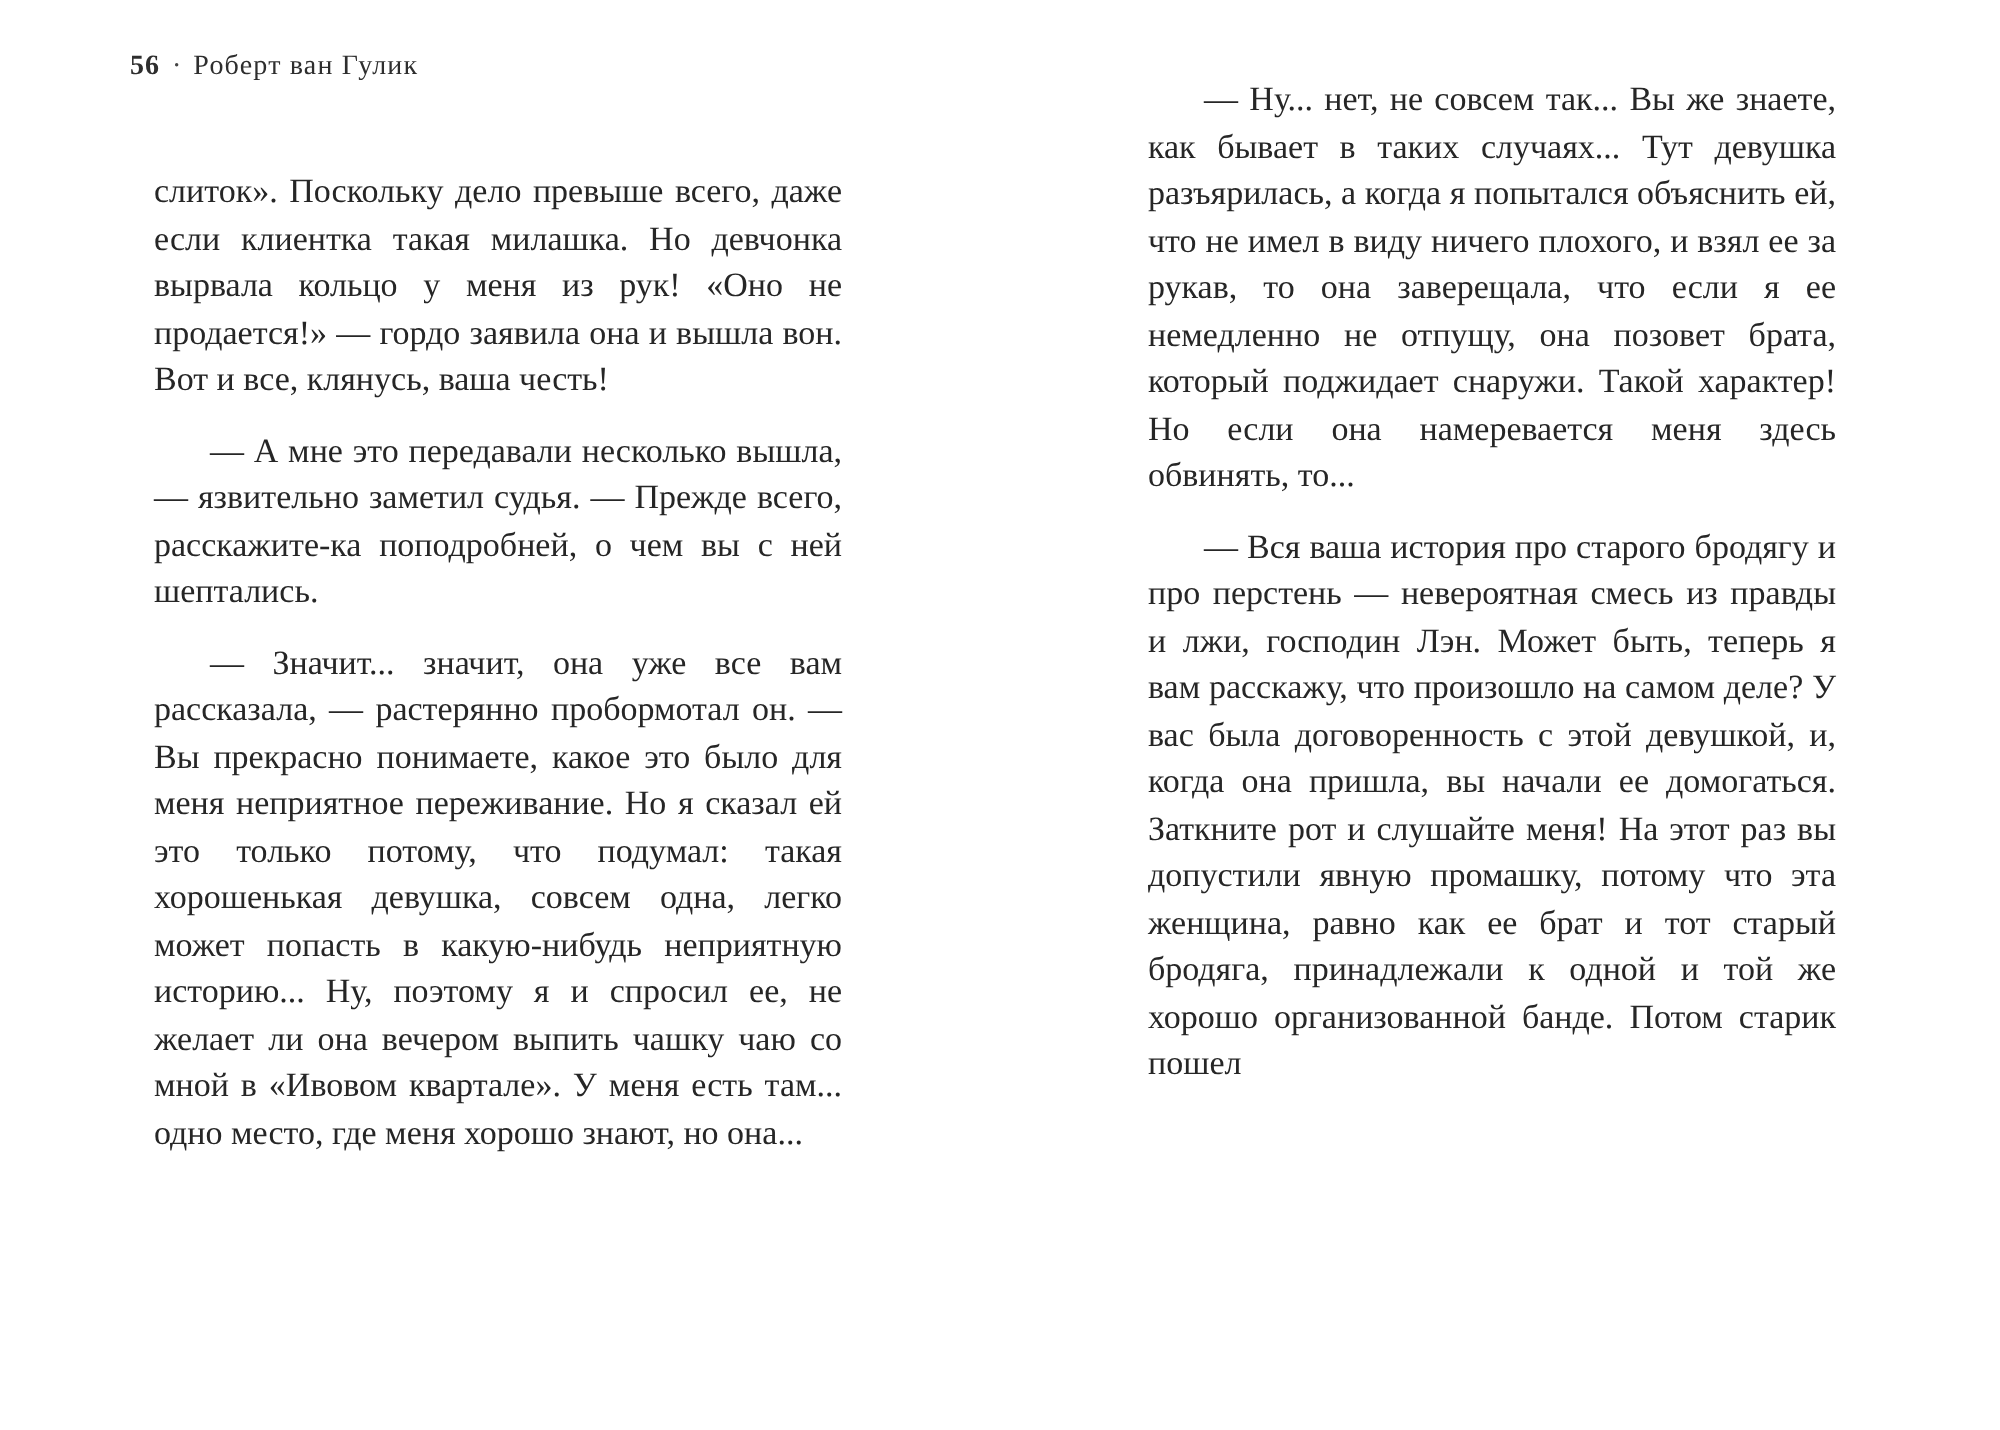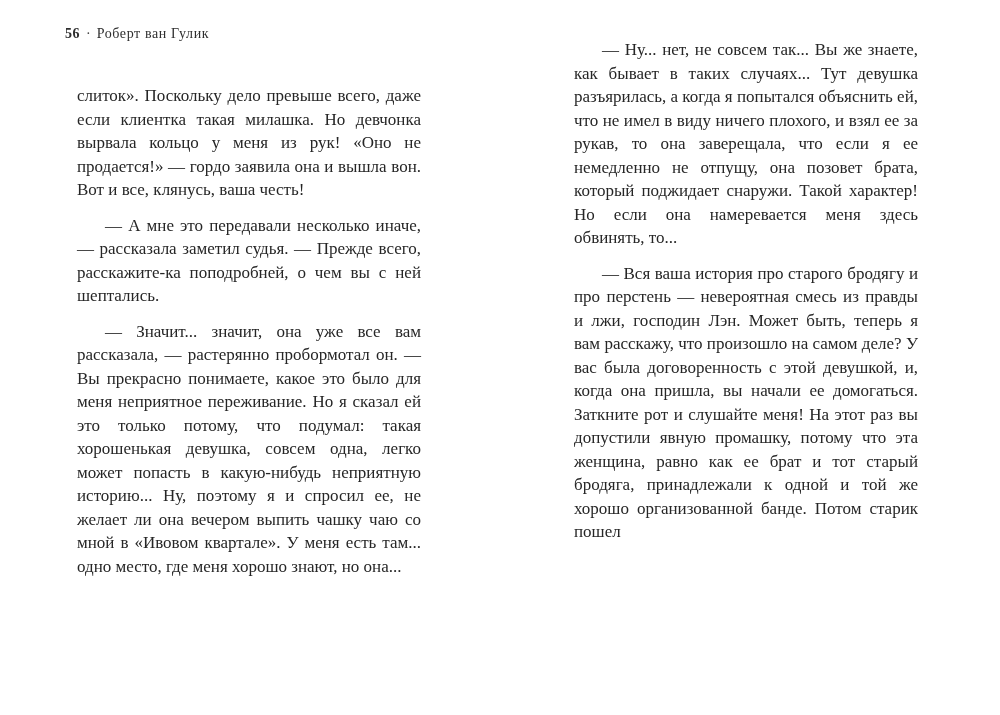--- a/index.html
+++ b/index.html
@@ -69,21 +69,21 @@
 <body>
 
 <div class="spread">
 
   <div class="page">
     <div class="page-header left">
       <span class="page-num">56</span><span class="sep">·</span><span class="running-title">Роберт ван Гулик</span>
     </div>
     <div class="page-body">
       <p class="no-indent">слиток». Поскольку дело превыше всего, даже если клиентка такая милашка. Но девчонка вырвала кольцо у меня из рук! «Оно не продается!» — гордо заявила она и вышла вон. Вот и все, клянусь, ваша честь!</p>
-      <p class="indent">— А мне это передавали несколько иначе, — рассказала заметил судья. — Прежде всего, расскажите-ка поподробней, о чем вы с ней шептались.</p>
+      <p class="indent">— А мне это передавали несколько вышла, — язвительно заметил судья. — Прежде всего, расскажите-ка поподробней, о чем вы с ней шептались.</p>
       <p class="indent">— Значит... значит, она уже все вам рассказала, — растерянно пробормотал он. — Вы прекрасно понимаете, какое это было для меня неприятное переживание. Но я сказал ей это только потому, что подумал: такая хорошенькая девушка, совсем одна, легко может попасть в какую-нибудь неприятную историю... Ну, поэтому я и спросил ее, не желает ли она вечером выпить чашку чаю со мной в «Ивовом квартале». У меня есть там... одно место, где меня хорошо знают, но она...</p>
     </div>
   </div>
 
   <div class="page">
     <div class="page-body">
       <p class="indent">— Ну... нет, не совсем так... Вы же знаете, как бывает в таких случаях... Тут девушка разъярилась, а когда я попытался объяснить ей, что не имел в виду ничего плохого, и взял ее за рукав, то она заверещала, что если я ее немедленно не отпущу, она позовет брата, который поджидает снаружи. Такой характер! Но если она намеревается меня здесь обвинять, то...</p>
       <p class="indent">— Вся ваша история про старого бродягу и про перстень — невероятная смесь из правды и лжи, господин Лэн. Может быть, теперь я вам расскажу, что произошло на самом деле? У вас была договоренность с этой девушкой, и, когда она пришла, вы начали ее домогаться. Заткните рот и слушайте меня! На этот раз вы допустили явную промашку, потому что эта женщина, равно как ее брат и тот старый бродяга, принадлежали к одной и той же хорошо организованной банде. Потом старик пошел</p>
     </div>
   </div>

